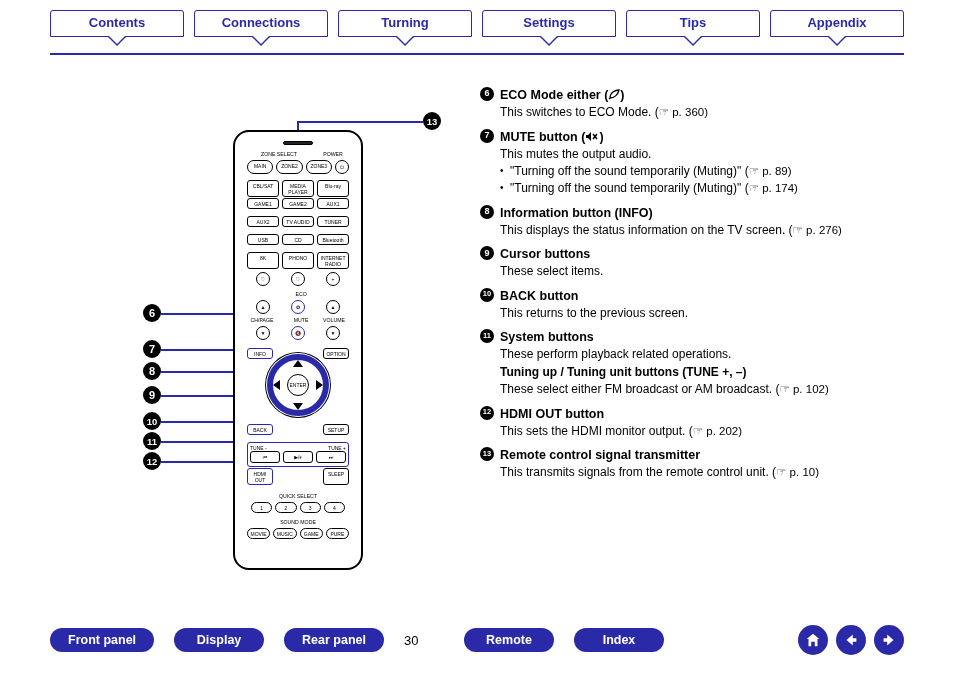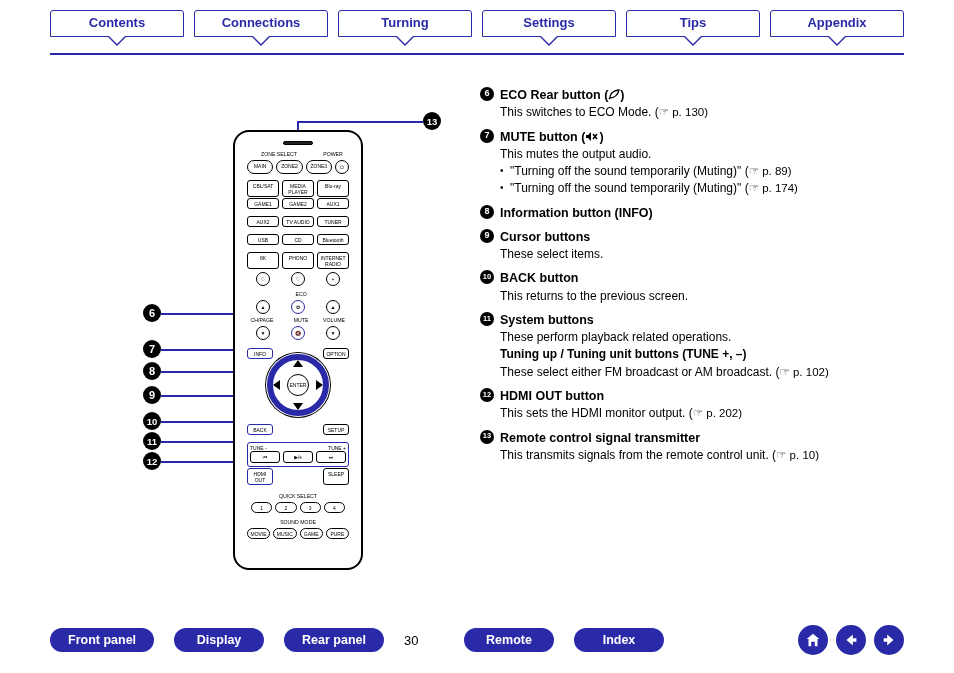--- a/index.html
+++ b/index.html
@@ -249,25 +249,25 @@
         </div>
       </div>
     </div>
   </div>
 
   <div class="text-col">
 
     <div class="item">
       <div class="item-head">
           <span class="hnum">6</span>
-          <span class="ititle"><span>ECO Rear button (</span><svg width="12" height="11" viewBox="0 0 12 11" style="vertical-align:-1px;">
+          <span class="ititle"><span>ECO Mode either (</span><svg width="12" height="11" viewBox="0 0 12 11" style="vertical-align:-1px;">
               <path d="M2 9 C 2 3, 8 1, 11 1 C 10 6, 6 9, 2 9 Z M2 9 L 1 10" stroke="#000" fill="none" stroke-width="1.3"></path>
             </svg><span>)</span></span>
         </div>
-      <div class="idesc"><span>This switches to ECO Mode.  (</span><span class="pref">☞<span> p. 130)</span></span></div>
+      <div class="idesc"><span>This switches to ECO Mode.  (</span><span class="pref">☞<span> p. 360)</span></span></div>
     </div>
 
     <div class="item">
       <div class="item-head">
           <span class="hnum">7</span>
           <span class="ititle"><span>MUTE button (</span><svg width="14" height="11" viewBox="0 0 14 11" style="vertical-align:-1px;">
               <path d="M1 4 L3 4 L6 1 L6 10 L3 7 L1 7 Z" fill="#000"></path>
               <path d="M8 3 L12 8 M12 3 L8 8" stroke="#000" stroke-width="1.5"></path>
             </svg><span>)</span></span>
         </div>
@@ -276,20 +276,21 @@
         <div class="bullet-line"><span>"Turning off the sound temporarily (Muting)" (</span><span class="pref">☞<span> p. 89)</span></span></div>
         <div class="bullet-line"><span>"Turning off the sound temporarily (Muting)" (</span><span class="pref">☞<span> p. 174)</span></span></div>
       </div>
     </div>
 
     <div class="item">
       <div class="item-head">
           <span class="hnum">8</span>
           <span class="ititle">Information button (INFO)</span>
         </div>
+      <div class="idesc"><span>This displays the status information on the TV screen.  (</span><span class="pref">☞<span> p. 276)</span></span></div>
     </div>
 
     <div class="item">
       <div class="item-head">
           <span class="hnum">9</span>
           <span class="ititle">Cursor buttons</span>
         </div>
       <div class="idesc">These select items.</div>
     </div>
 

